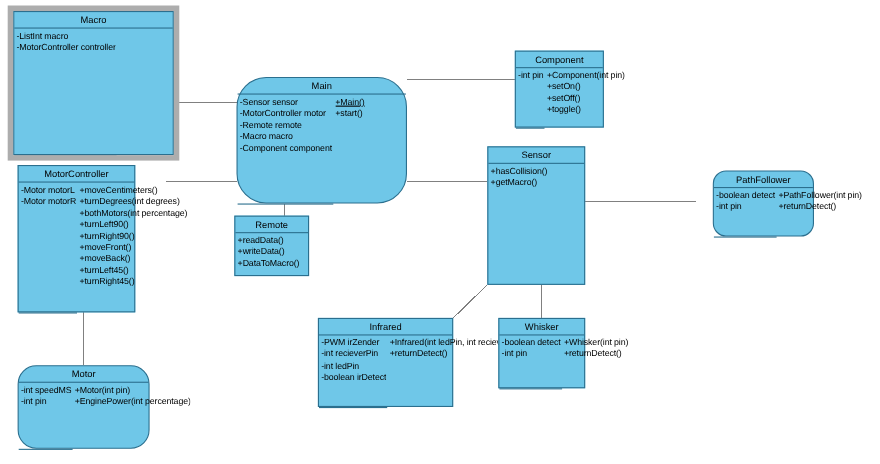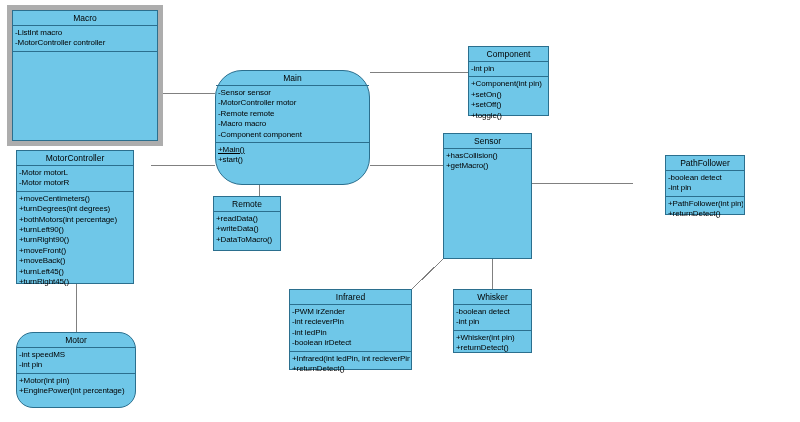--- a/index.html
+++ b/index.html
@@ -65,21 +65,21 @@
     color: #000000;
     white-space: nowrap;
     overflow: hidden;
     letter-spacing: -0.1px;
   }
   .member.static {
     text-decoration: underline;
   }
   .boxbody {
     display: flex;
-    flex-direction: column;
+    flex-direction: row;
     height: calc(100% - 13px);
   }
 </style>
 </head>
 <body>
 
 <div id="canvas">
 
   <svg id="wires" viewBox="0 0 800 422" width="800" height="422">
       <polyline points="158,93 215,93" fill="none" stroke="#808080" stroke-width="1" shape-rendering="crispEdges"></polyline>
@@ -96,21 +96,21 @@
   <div id="classes">
       <div class="uml-class selected" style="left: 12px; top: 10px; width: 146px; height: 131px;">
         <div class="cls-name">Macro</div>
         <div class="boxbody">
           <div class="cls-section">
             <div class="member">-ListInt macro</div>
             <div class="member">-MotorController controller</div>
           </div>
         </div>
       </div>
-      <div class="uml-class" style="left: 16px; top: 150px; width: 118px; height: 134px;">
+      <div class="uml-class" style="left: 16px; top: 150px; width: 107px; height: 134px;">
         <div class="cls-name">MotorController</div>
         <div class="boxbody">
           <div class="cls-section">
             <div class="member">-Motor motorL</div>
             <div class="member">-Motor motorR</div>
           </div>
           <div class="cls-section last grow">
             <div class="member">+moveCentimeters()</div>
             <div class="member">+turnDegrees(int degrees)</div>
             <div class="member">+bothMotors(int percentage)</div>
@@ -178,21 +178,21 @@
       </div>
       <div class="uml-class" style="left: 443px; top: 133px; width: 89px; height: 126px;">
         <div class="cls-name">Sensor</div>
         <div class="boxbody">
           <div class="cls-section last grow">
             <div class="member">+hasCollision()</div>
             <div class="member">+getMacro()</div>
           </div>
         </div>
       </div>
-      <div class="uml-class" style="left: 665px; top: 155px; width: 80px; height: 60px;">
+      <div class="uml-class" style="left: 648px; top: 155px; width: 92px; height: 60px; border-radius: 12px;">
         <div class="cls-name">PathFollower</div>
         <div class="boxbody">
           <div class="cls-section">
             <div class="member">-boolean detect</div>
             <div class="member">-int pin</div>
           </div>
           <div class="cls-section last grow">
             <div class="member">+PathFollower(int pin)</div>
             <div class="member">+returnDetect()</div>
           </div>

